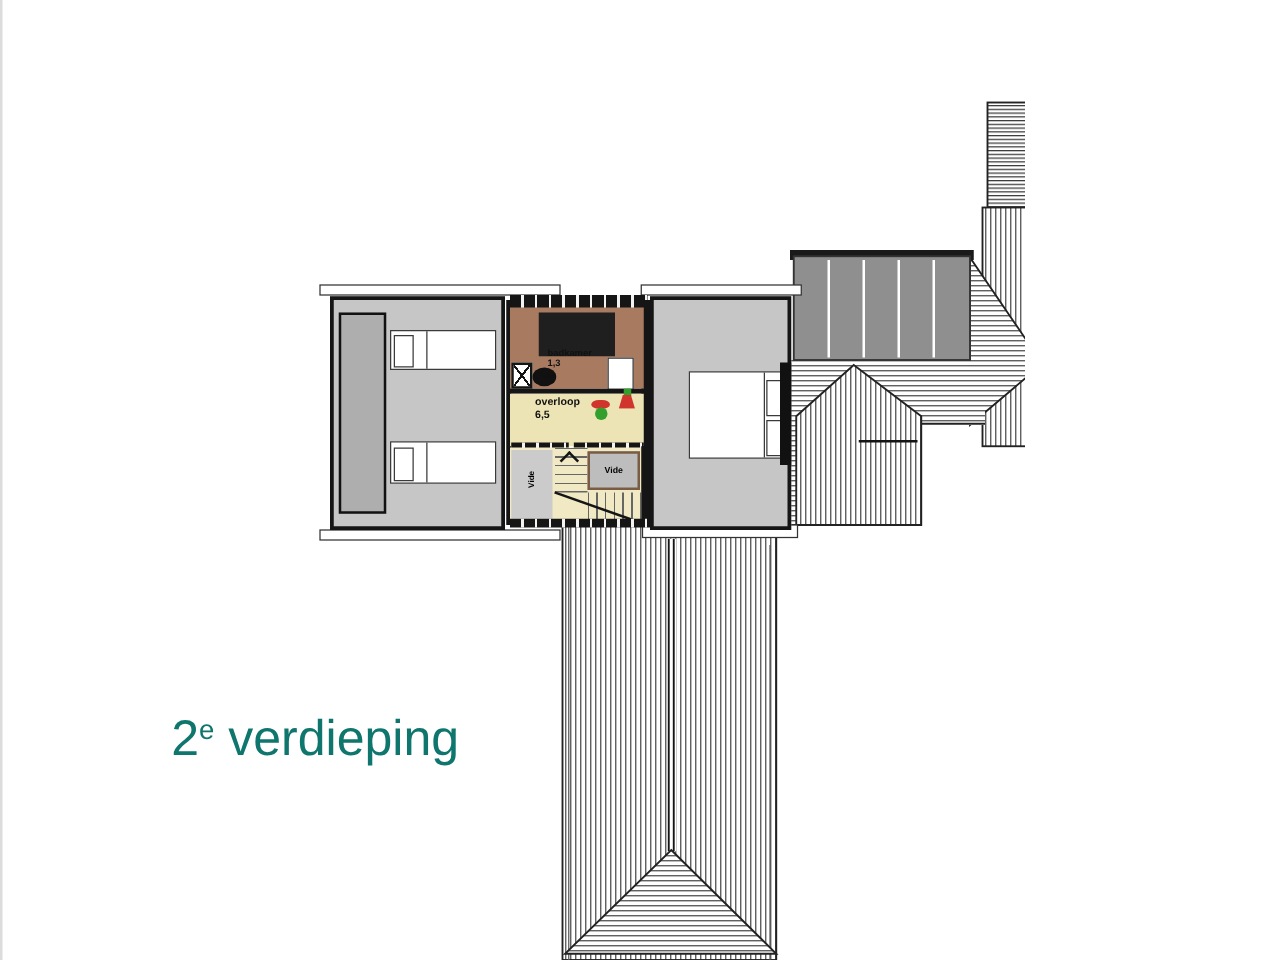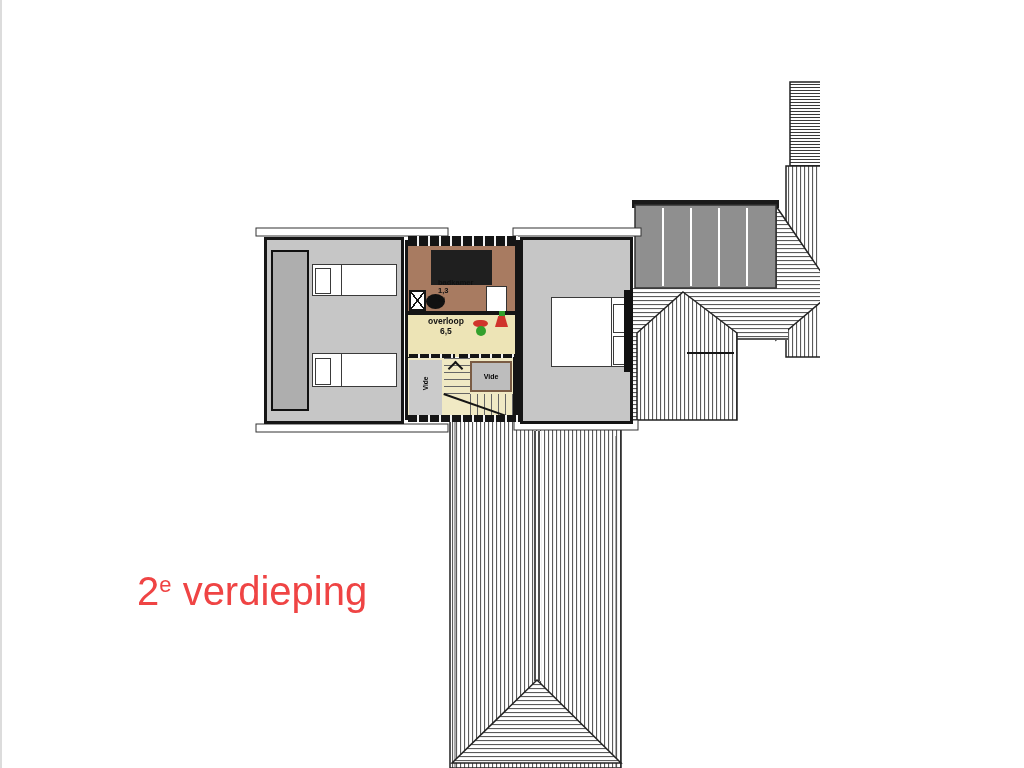--- a/index.html
+++ b/index.html
@@ -23,21 +23,21 @@
   .hatchV-css{background-image:repeating-linear-gradient(90deg,#666 0 1px,transparent 1px 7px);}
   .xbox{
     background:
       linear-gradient(to bottom right, transparent 46%, #151515 46% 54%, transparent 54%),
       linear-gradient(to top right, transparent 46%, #151515 46% 54%, transparent 54%),
       #fff;
     border:2px solid #151515;box-sizing:border-box;
   }
   .plan-label{color:#111;line-height:1.12;white-space:nowrap;}
   .title{
-    color:#ef4444;font-size:40px;letter-spacing:0px;
+    color:#0f766e;font-size:40px;letter-spacing:0px;
   }
   .title sup{font-size:22px;vertical-align:13px;}
   .logo-blob{
     width:92px;height:64px;background:#E4582B;
     border-radius:62% 38% 52% 48% / 46% 66% 34% 54%;
     transform:rotate(-5deg);
   }
   .logo-text{
     padding-top:14px;text-align:center;color:#fff;font-weight:bold;
     font-size:15px;line-height:1.02;transform:rotate(-7deg);letter-spacing:-0.3px;
@@ -129,21 +129,21 @@
   <div class="abs xbox" style="left:409px;top:290px;width:17px;height:21px;"></div>
   <div class="abs" style="left:426px;top:294px;width:19px;height:15px;background:#111;border-radius:50%;"></div>
   <div class="abs plan-label" style="left:438px;top:279px;font-size:7.5px;font-weight:bold;">
     <span>badkamer</span><br>
     <span>1,3</span><br>
     <span style="font-size:5.5px;">m²</span>
   </div>
 
   <div class="abs wall" style="left:408px;top:311px;width:107px;height:4px;"></div>
   <div class="abs" style="left:408px;top:315px;width:107px;height:42px;background:#EDE4B6;"></div>
-  <div class="abs plan-label" style="left:428px;top:317px;font-size:8.5px;font-weight:bold;text-align:center;">
+  <div class="abs plan-label" style="left:428px;top:317px;font-size:8.5px;font-weight:bold;">
     <span>overloop</span><br>
     <span>6,5</span>
   </div>
 
   <div class="abs" style="left:472px;top:319px;width:18px;height:18px;">
     <div class="abs" style="left:1px;top:1px;width:15px;height:7px;background:#D0342C;border-radius:50%/60%;"></div>
     <div class="abs" style="left:4px;top:7px;width:10px;height:10px;background:#33A02C;border-radius:50%;"></div>
   </div>
   <div class="abs" style="left:495px;top:310px;width:14px;height:18px;">
     <div class="abs" style="left:4px;top:1px;width:6px;height:6px;background:#33A02C;"></div>

